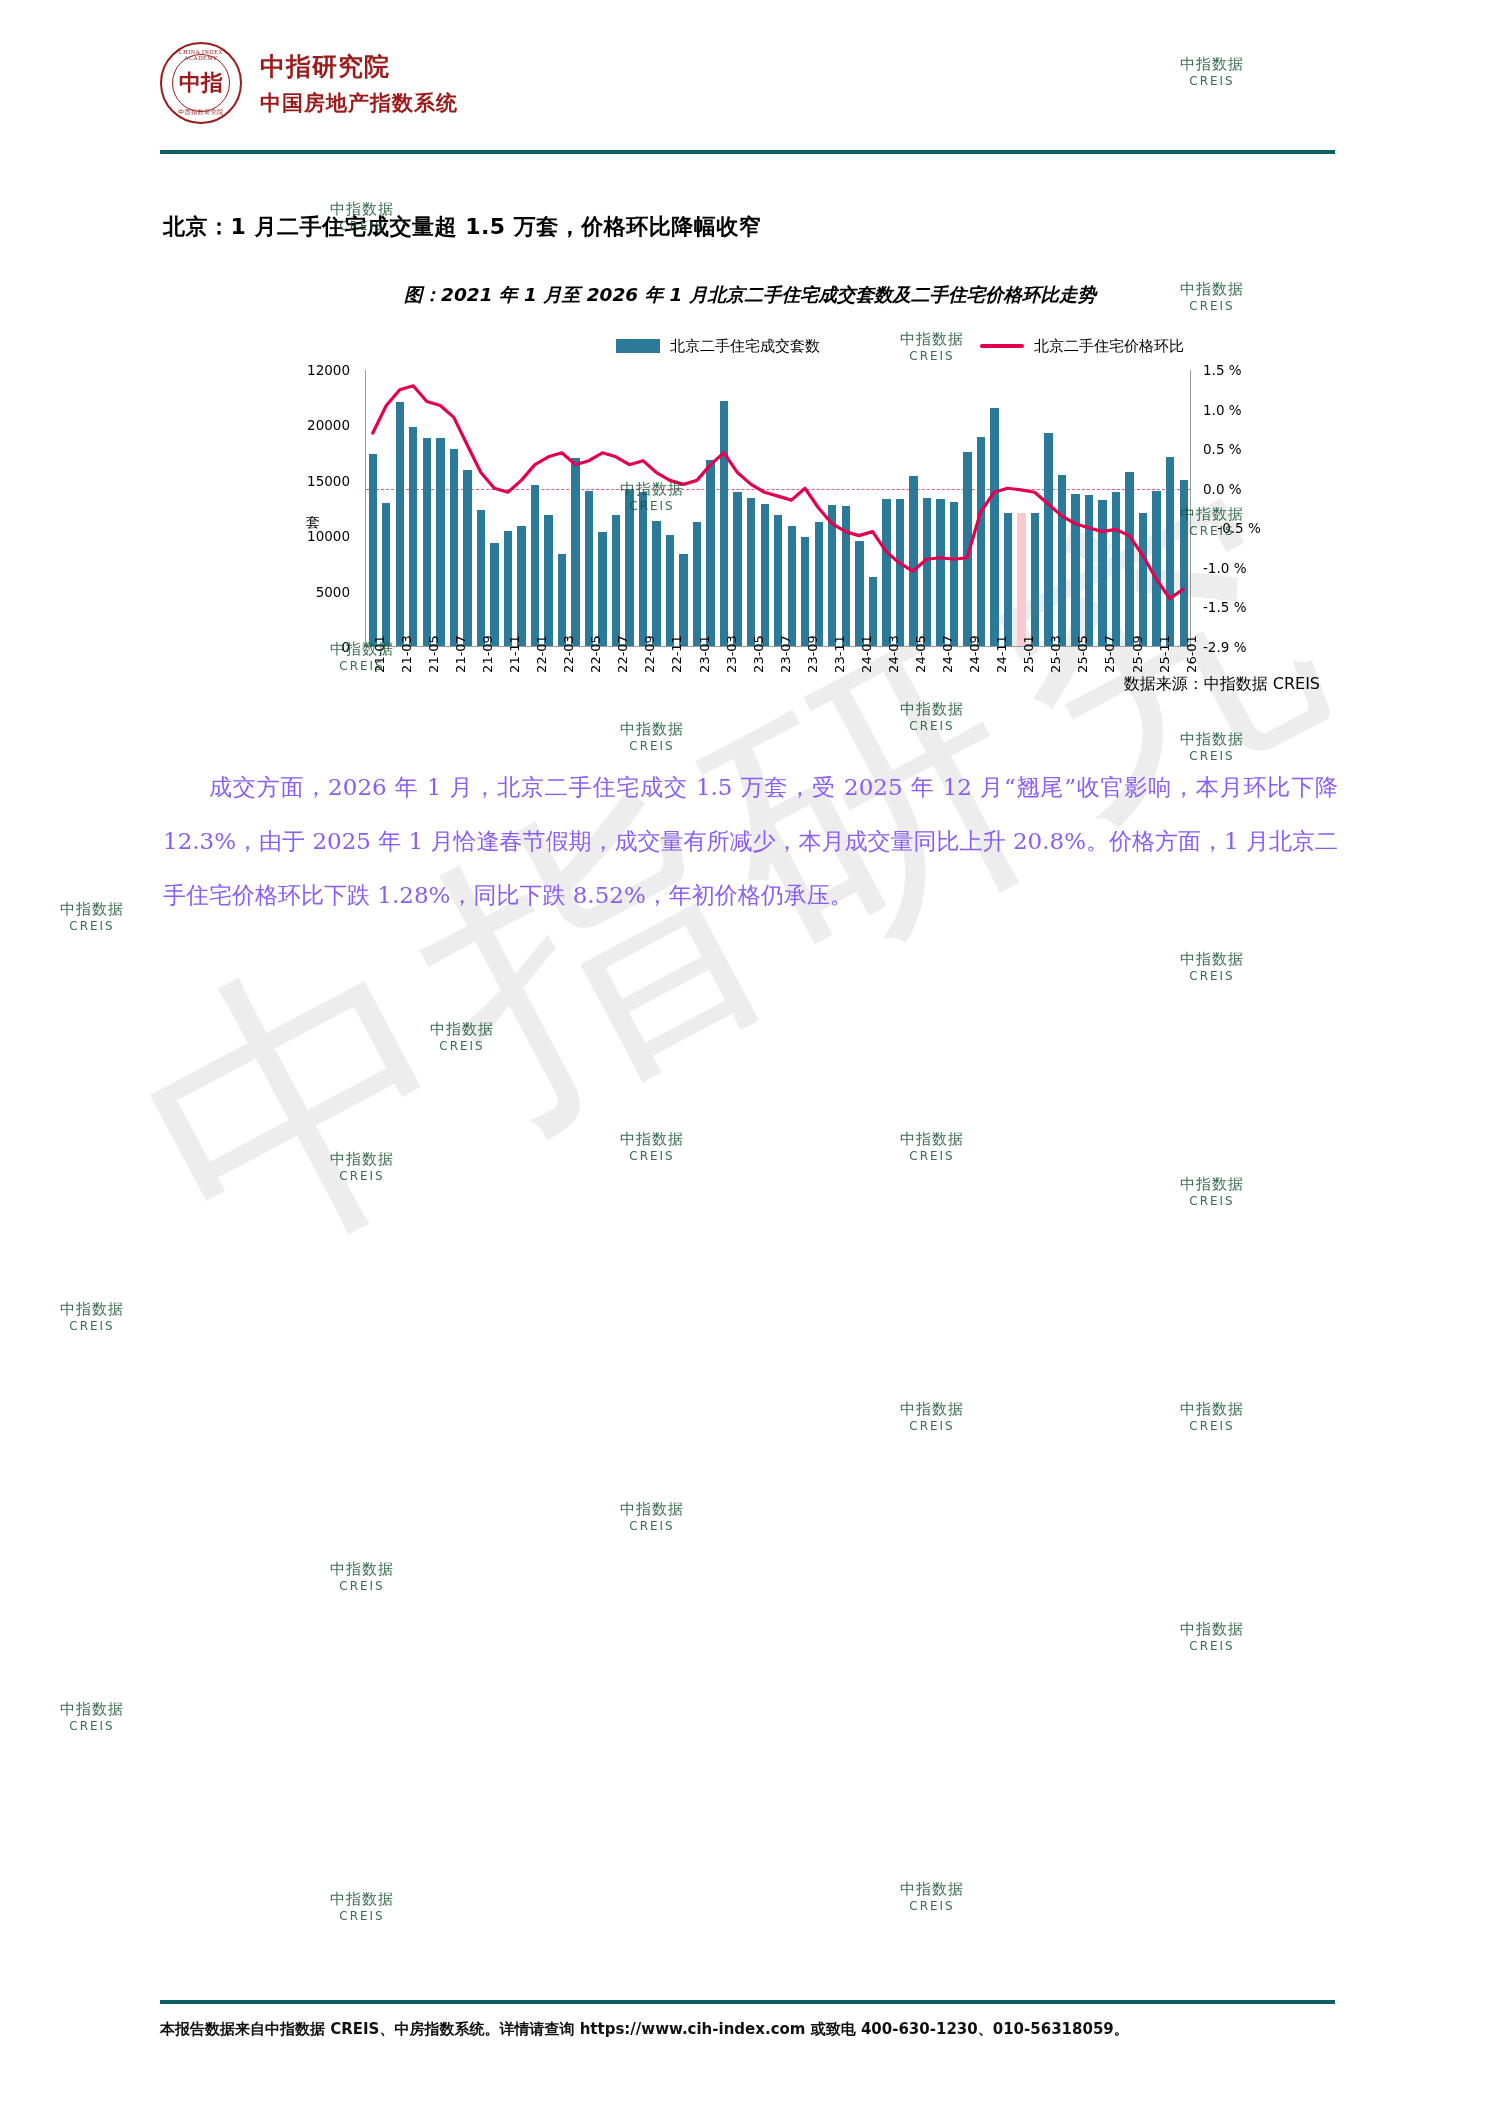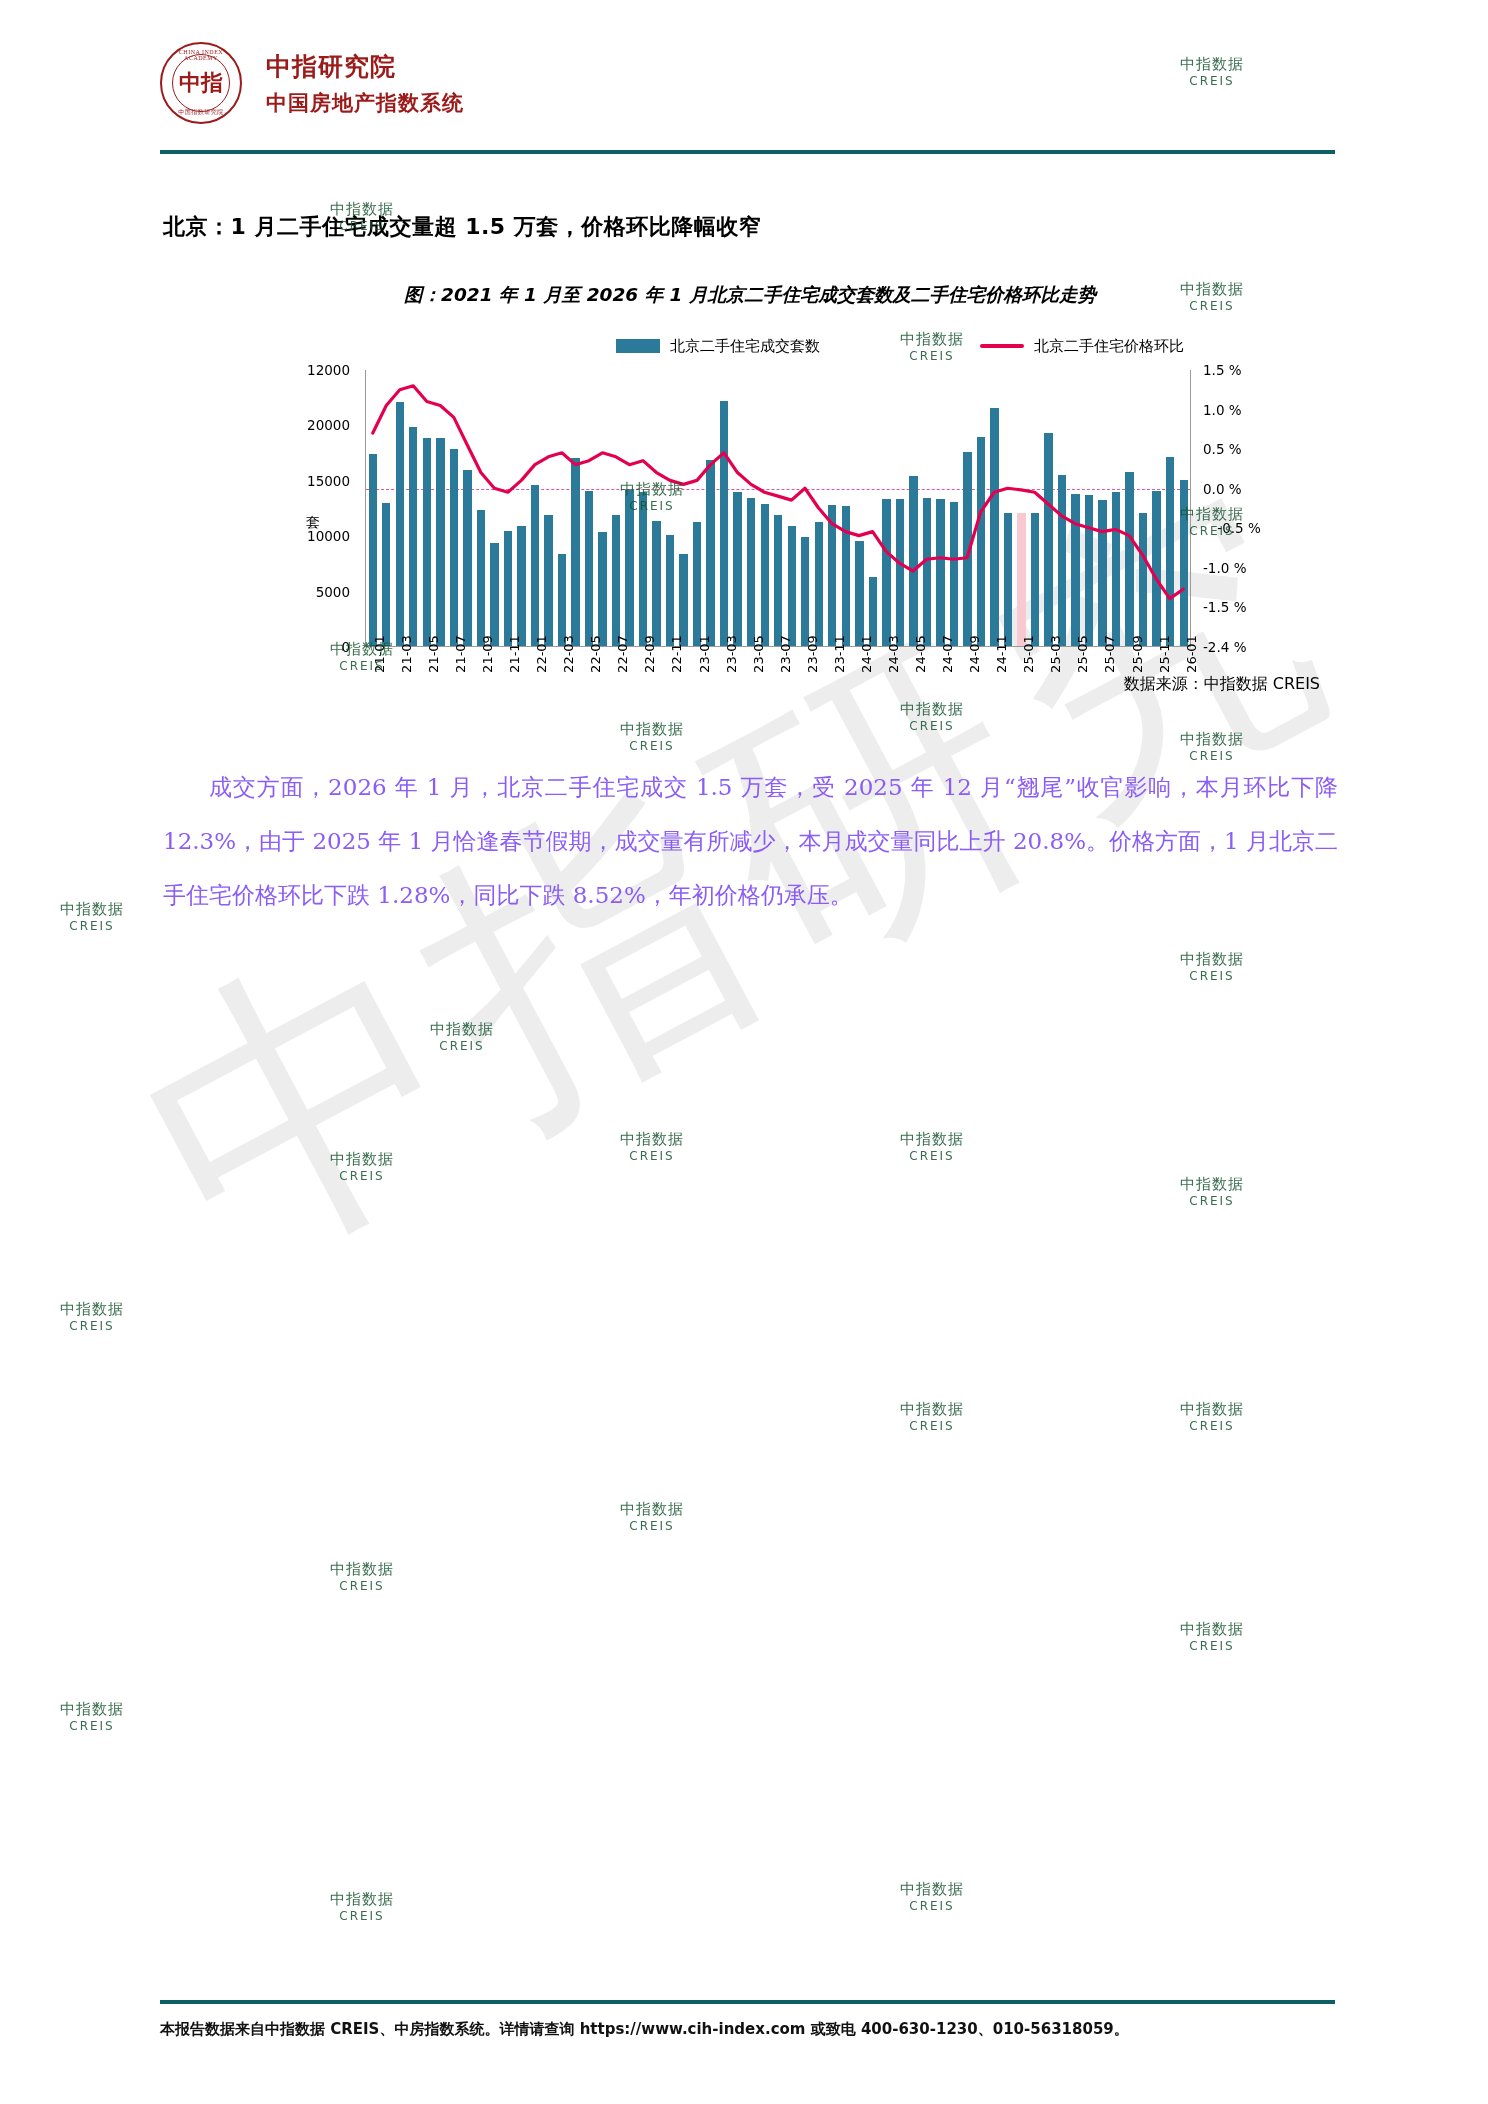--- a/index.html
+++ b/index.html
@@ -10,21 +10,21 @@
     position:relative;
     overflow:hidden;
   }
   .page{position:absolute;inset:0;}
 
   
   .header{
     position:absolute;left:0;top:0;width:1488px;height:165px;
   }
   .logo-wrap{
-    position:absolute;left:160px;top:42px;display:flex;align-items:center;gap:24px;
+    position:absolute;left:160px;top:42px;display:flex;align-items:center;gap:18px;
   }
   .seal{
     width:78px;height:78px;border-radius:50%;
     border:2px solid #9b1b1b;
     display:flex;align-items:center;justify-content:center;
     position:relative;
     color:#9b1b1b;
   }
   .seal .inner{
     width:56px;height:56px;border-radius:50%;border:1px solid #9b1b1b;
@@ -206,21 +206,21 @@
       </div>
     <div class="unit-label">套</div>
     <div class="yaxis-right">
         <div class="ytick" style="top: 8px;">1.5 %</div>
         <div class="ytick" style="top: 47.5714px;">1.0 %</div>
         <div class="ytick" style="top: 87.1429px;">0.5 %</div>
         <div class="ytick" style="top: 126.714px;">0.0 %</div>
         <div class="ytick" style="top: 166.286px; text-align: center;">-0.5 %</div>
         <div class="ytick" style="top: 205.857px;">-1.0 %</div>
         <div class="ytick" style="top: 245.429px;">-1.5 %</div>
-        <div class="ytick" style="top: 285px;">-2.4 %</div>
+        <div class="ytick" style="top: 285px;">-2.9 %</div>
       </div>
 
     <div class="plot">
       <div class="plot-inner">
         <div class="zeroline" style="top: 118.714px;"></div>
         <div class="bars">
             <div class="bar-slot">
               <div class="bar" style="height: 191.684px;"></div>
             </div>
             <div class="bar-slot">

